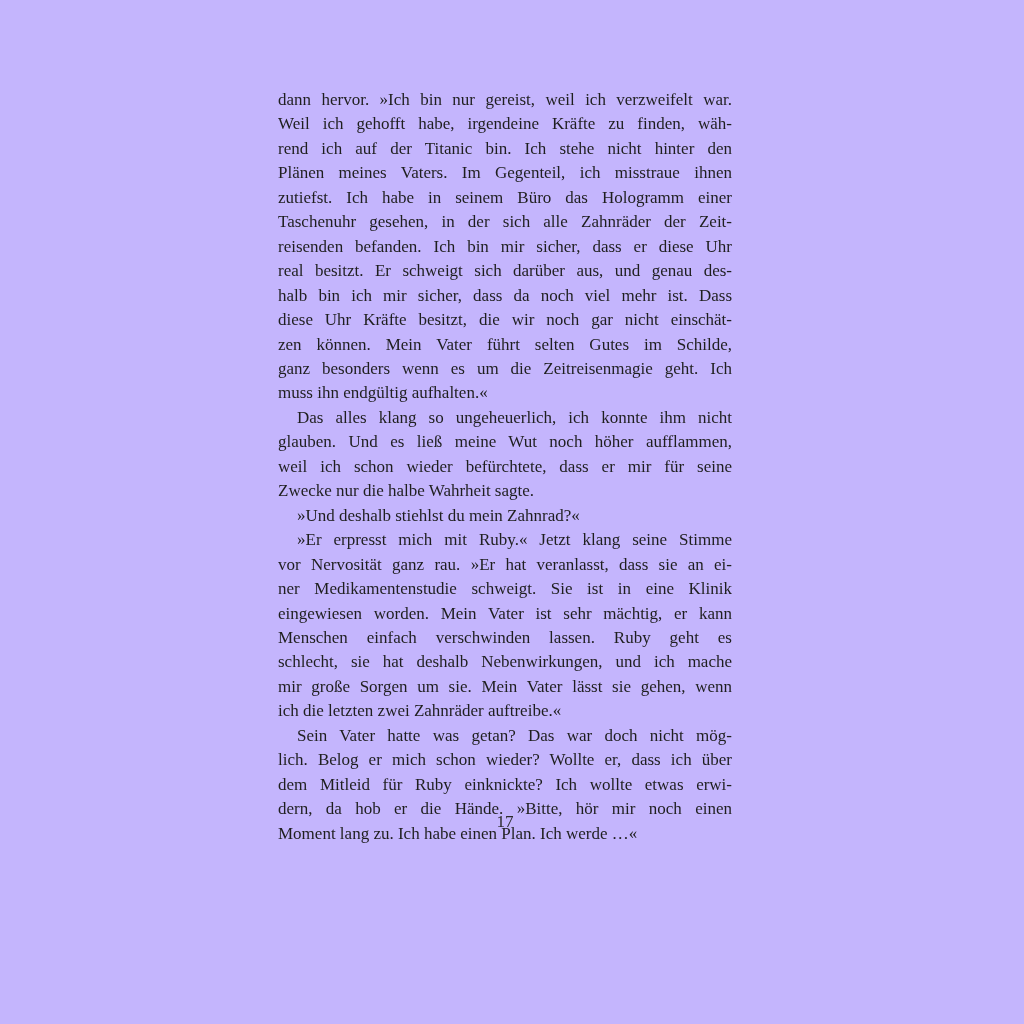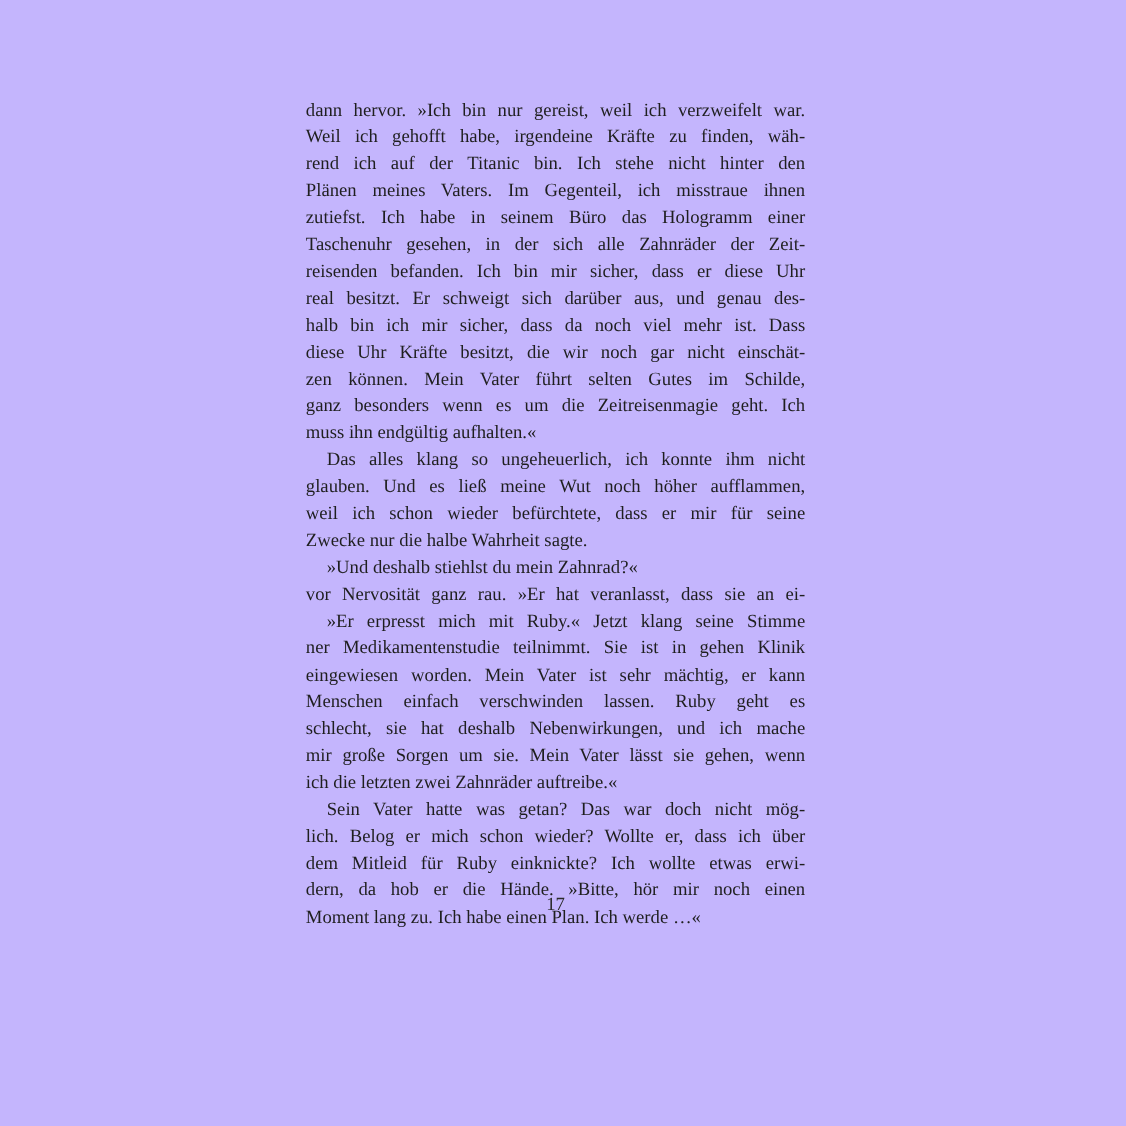--- a/index.html
+++ b/index.html
@@ -71,23 +71,23 @@
       <div class="para indent">
         <div class="line first">Das alles klang so ungeheuerlich, ich konnte ihm nicht</div>
         <div class="line">glauben. Und es ließ meine Wut noch höher aufflammen,</div>
         <div class="line">weil ich schon wieder befürchtete, dass er mir für seine</div>
         <div class="line last">Zwecke nur die halbe Wahrheit sagte.</div>
       </div>
       <div class="para indent">
         <div class="line first last">»Und deshalb stiehlst du mein Zahnrad?«</div>
       </div>
       <div class="para indent">
+        <div class="line first">»Er erpresst mich mit Ruby.« Jetzt klang seine Stimme</div>
         <div class="line">vor Nervosität ganz rau. »Er hat veranlasst, dass sie an ei-</div>
-        <div class="line first">»Er erpresst mich mit Ruby.« Jetzt klang seine Stimme</div>
-        <div class="line">ner Medikamentenstudie teilnimmt. Sie ist in gehen Klinik</div>
+        <div class="line">ner Medikamentenstudie schweigt. Sie ist in eine Klinik</div>
         <div class="line">eingewiesen worden. Mein Vater ist sehr mächtig, er kann</div>
         <div class="line">Menschen einfach verschwinden lassen. Ruby geht es</div>
         <div class="line">schlecht, sie hat deshalb Nebenwirkungen, und ich mache</div>
         <div class="line">mir große Sorgen um sie. Mein Vater lässt sie gehen, wenn</div>
         <div class="line last">ich die letzten zwei Zahnräder auftreibe.«</div>
       </div>
       <div class="para indent">
         <div class="line first">Sein Vater hatte was getan? Das war doch nicht mög-</div>
         <div class="line">lich. Belog er mich schon wieder? Wollte er, dass ich über</div>
         <div class="line">dem Mitleid für Ruby einknickte? Ich wollte etwas erwi-</div>

